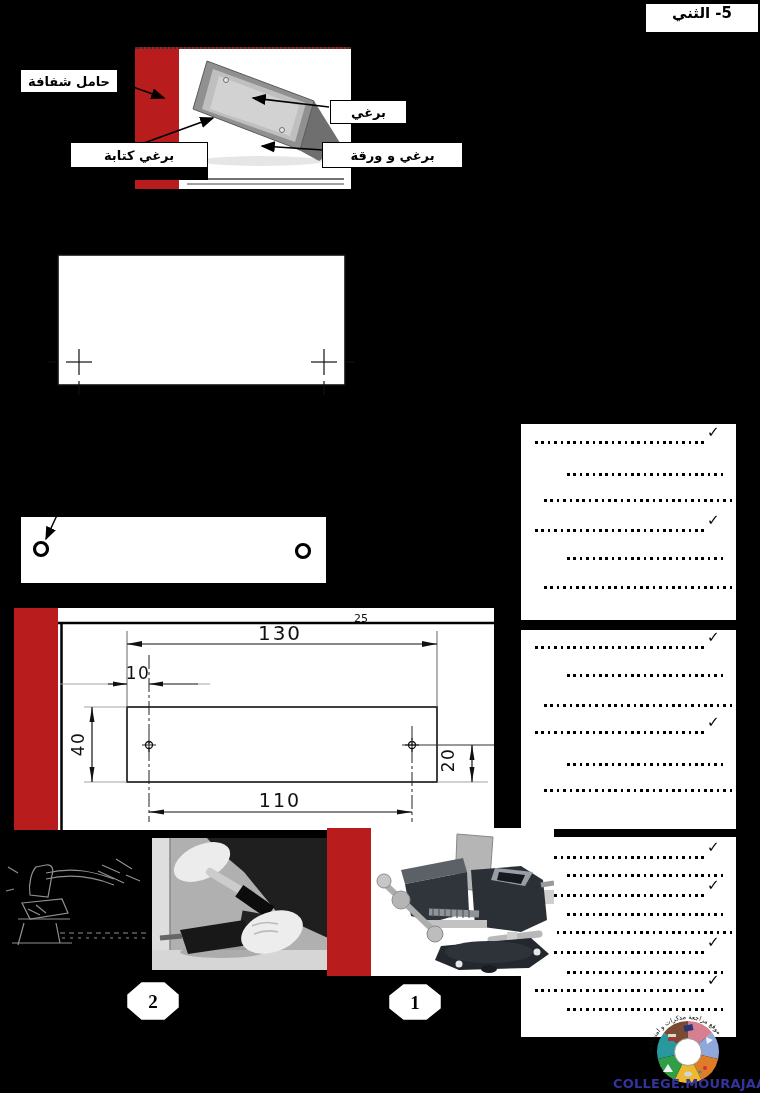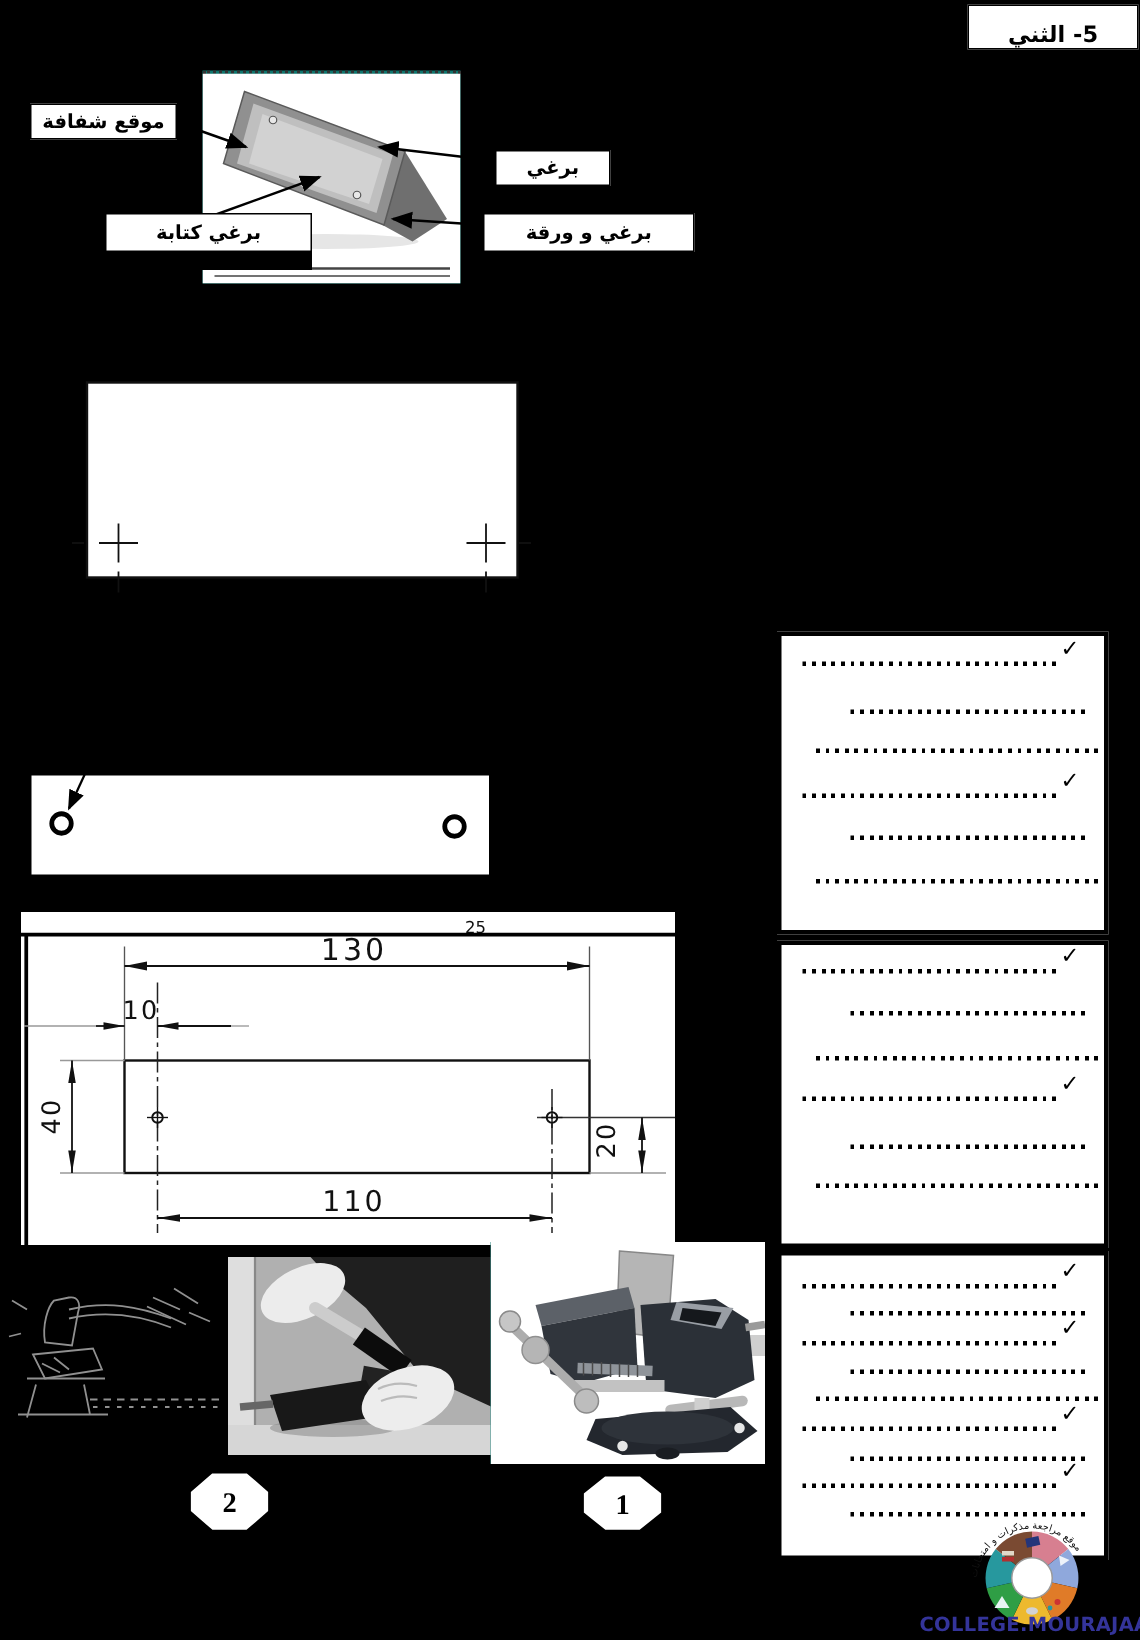--- a/index.html
+++ b/index.html
@@ -1,26 +1,26 @@
 <!DOCTYPE html>
 <html><head>
 <meta charset="utf-8">
 <style>
   html,body{margin:0;padding:0;background:#000;}
   #page{position:relative;width:760px;height:1093px;background:#000;overflow:hidden;
         font-family:"DejaVu Sans",sans-serif;}
   .abs{position:absolute;}
   
   #header-box{left:645px;top:3px;width:112px;height:28px;background:#fff;border:1px solid #000;
-    display:flex;align-items:flex-end;justify-content:center;font-weight:bold;font-size:15px;color:#000;}
+    display:flex;align-items:flex-start;justify-content:center;font-weight:bold;font-size:15px;color:#000;}
   
   .lbl{background:#fff;border:1.5px solid #000;color:#000;font-weight:bold;font-size:13px;
     display:flex;align-items:center;justify-content:center;z-index:4;}
   
-  .whitebox{background:#0f766e;}
+  .whitebox{background:#b91c1c;padding-left:44px;}
   
   .ansbox{position:absolute;left:518px;width:221px;background:#fff;border:3px solid #000;box-sizing:border-box;}
   .ansline{position:absolute;height:3px;left:0;right:0;}
   .ansline .dots{position:absolute;top:0;height:3px;
      background:repeating-linear-gradient(90deg,#000 0 2.6px,transparent 2.6px 6.4px);}
   .ansline.check .dots{left:14px;width:170px;}
   .ansline.plain .dots{left:46px;width:158px;}
   .ansline.wide  .dots{left:23px;width:188px;}
   .ansline .tick{position:absolute;left:186px;top:-16px;font-size:15px;font-weight:700;color:#000;line-height:1;}
   
@@ -61,21 +61,21 @@
         <polygon points="0,0.5 9,4 0,7.5" fill="#000"></polygon>
       </marker>
     </defs>
     <line x1="116" y1="41" x2="164" y2="58" stroke="#000" stroke-width="1.6" marker-end="url(#ah1)"></line>
     <line x1="329" y1="67" x2="253" y2="58" stroke="#000" stroke-width="1.6" marker-end="url(#ah1)"></line>
     <line x1="144" y1="103" x2="213" y2="78" stroke="#000" stroke-width="1.6" marker-end="url(#ah1)"></line>
     <line x1="323" y1="110" x2="262" y2="106" stroke="#000" stroke-width="1.6" marker-end="url(#ah1)"></line>
   </svg>
 
   <div class="abs lbl" style="left:20px;top:69px;width:96px;height:22px;" dir="rtl">
-    <span>موقع شفافة</span>
+    <span>حامل شفافة</span>
   </div>
   <div class="abs lbl" style="left:330px;top:100px;width:75px;height:22px;" dir="rtl">
     <span>برغي</span>
   </div>
   <div class="abs lbl" style="left:70px;top:142px;width:136px;height:24px;" dir="rtl">
     <span>برغي كتابة</span>
   </div>
   <div class="abs lbl" style="left:322px;top:142px;width:139px;height:24px;" dir="rtl">
     <span>برغي و ورقة</span>
   </div>

